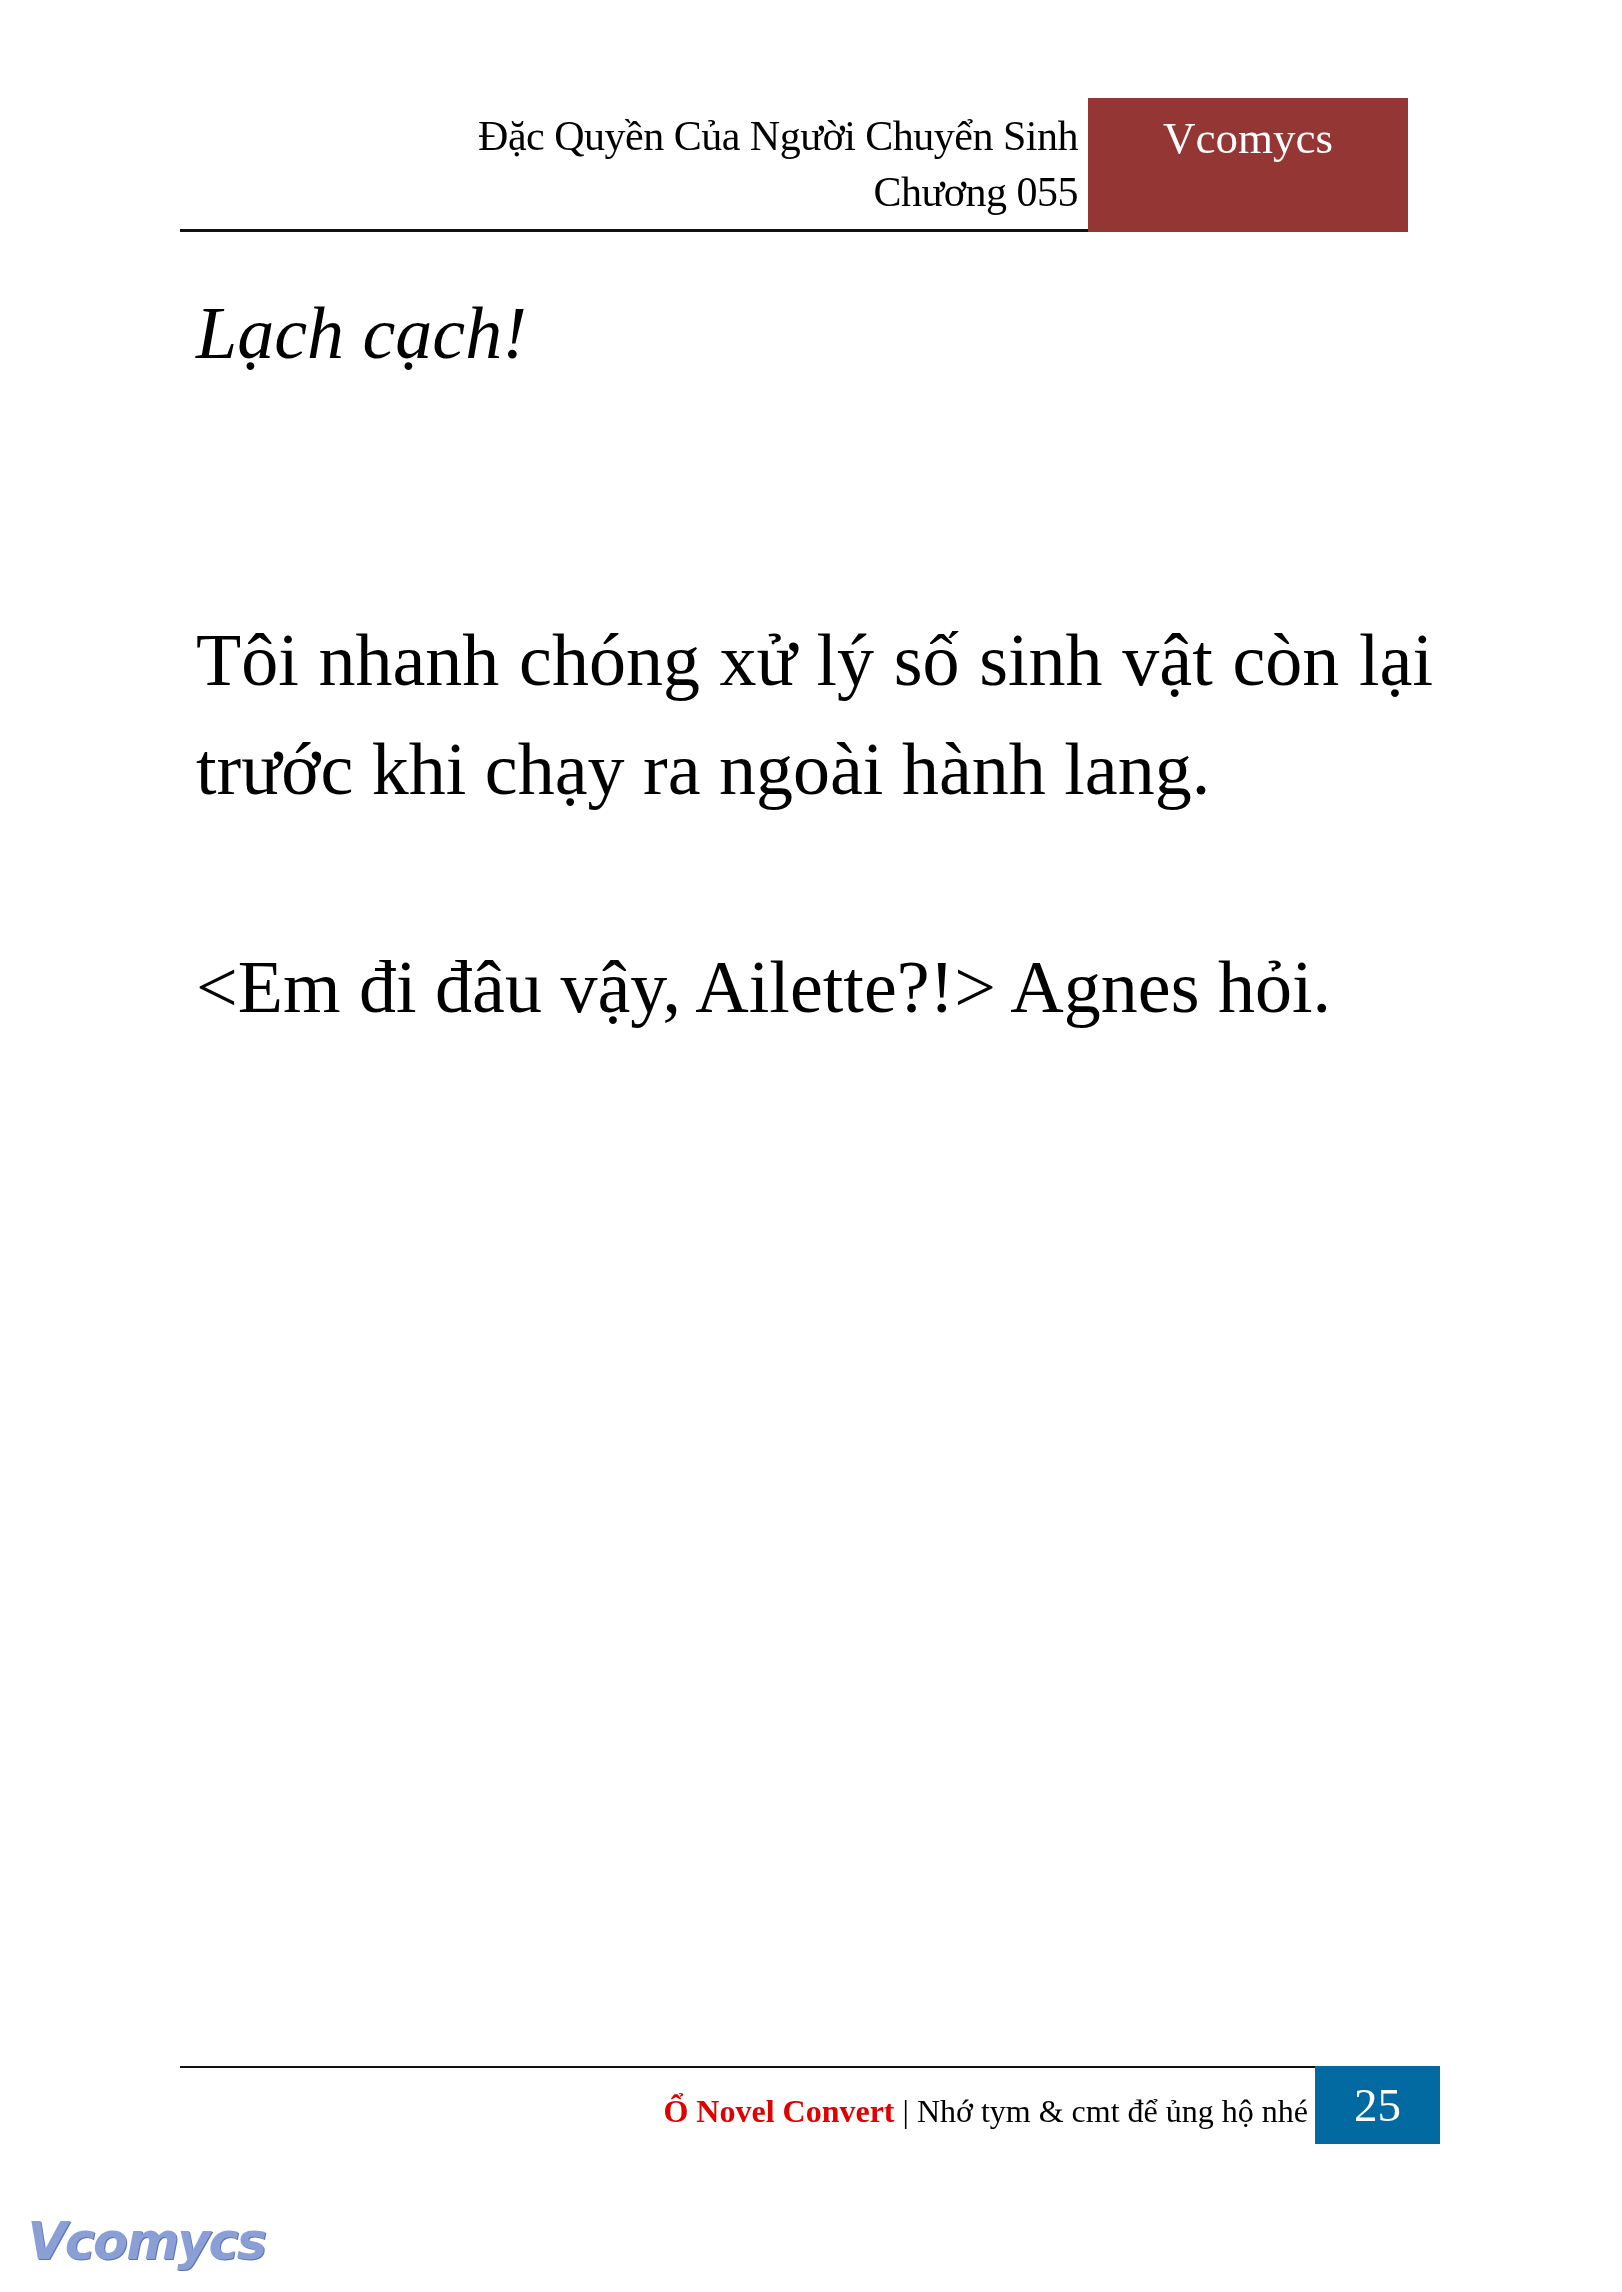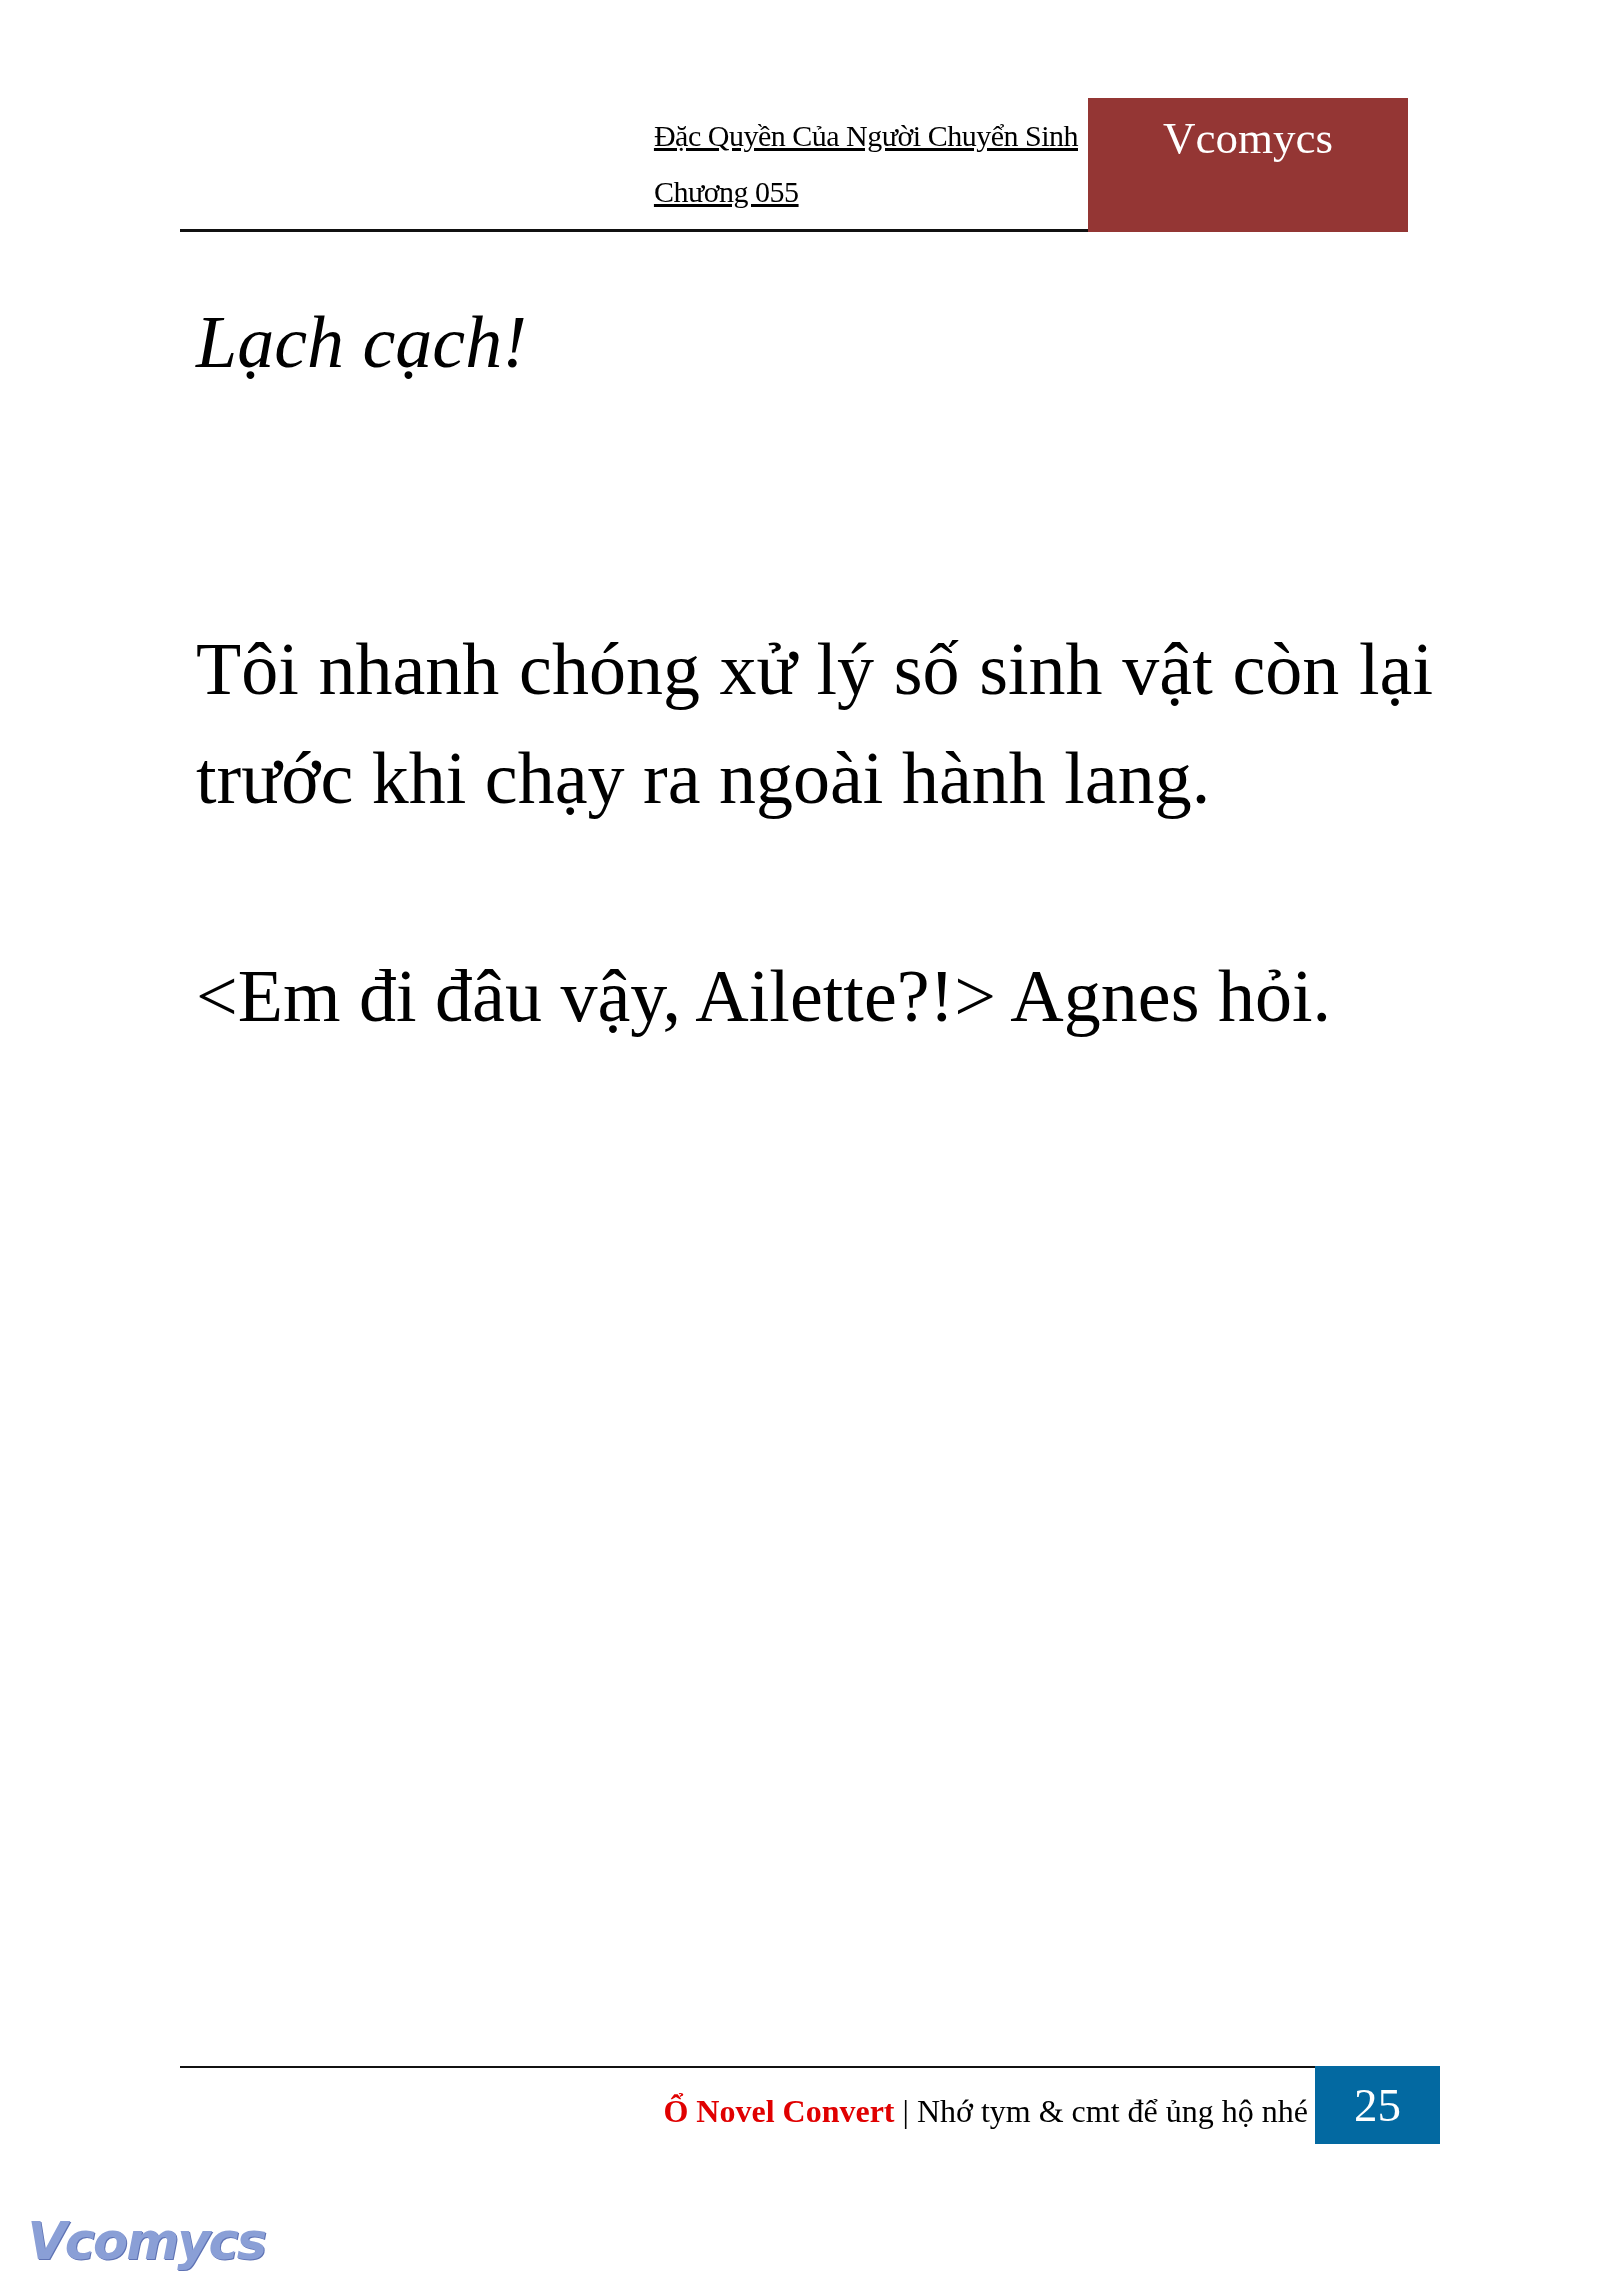--- a/index.html
+++ b/index.html
@@ -1,28 +1,28 @@
 <!DOCTYPE html>
 <html><head>
 <meta charset="utf-8">
 <style>
   html, body { margin: 0; padding: 0; background: #ffffff; }
   body { width: 1622px; height: 2293px; position: relative; overflow: hidden;
          font-family: "Liberation Serif", "DejaVu Serif", serif; color: #000; }
 
   
-  .hdr-text { position: absolute; right: 544px; top: 108px; 
-              font-size: 30px; line-height: 56px; letter-spacing: -0.5px; text-decoration: underline; }
+  .hdr-text { position: absolute; right: 544px; top: 108px; text-align: right;
+              font-size: 42px; line-height: 56px; letter-spacing: -0.5px; }
   .hdr-rule { position: absolute; left: 180px; top: 229px; width: 908px; height: 2.9px; background: #111; }
   .hdr-box { position: absolute; left: 1088px; top: 98px; width: 320px; height: 134px;
              background: #943634; color: #fff; text-align: center;
              font-size: 45px; line-height: 56px; padding-top: 11.8px; box-sizing: border-box; }
 
   
-  .content { position: absolute; left: 196px; top: 288px; width: 1237px; font-size: 74px; }
+  .content { position: absolute; left: 196px; top: 279px; width: 1237px; font-size: 74px; }
   .para { margin: 0; line-height: 109px; text-align: justify; }
   .para.italic { font-style: italic; }
   .gap { height: 109px; }
 
   
   .ftr-rule { position: absolute; left: 180px; top: 2066px; width: 1137px; height: 2px; background: #111; }
   .ftr-text { position: absolute; right: 314px; top: 2084px; font-size: 32px; line-height: 55px; white-space: nowrap; }
   .ftr-brand { color: #e00000; font-weight: bold; }
   .ftr-sep { color: #000; }
   .ftr-box { position: absolute; left: 1315px; top: 2066px; width: 125px; height: 78px;

